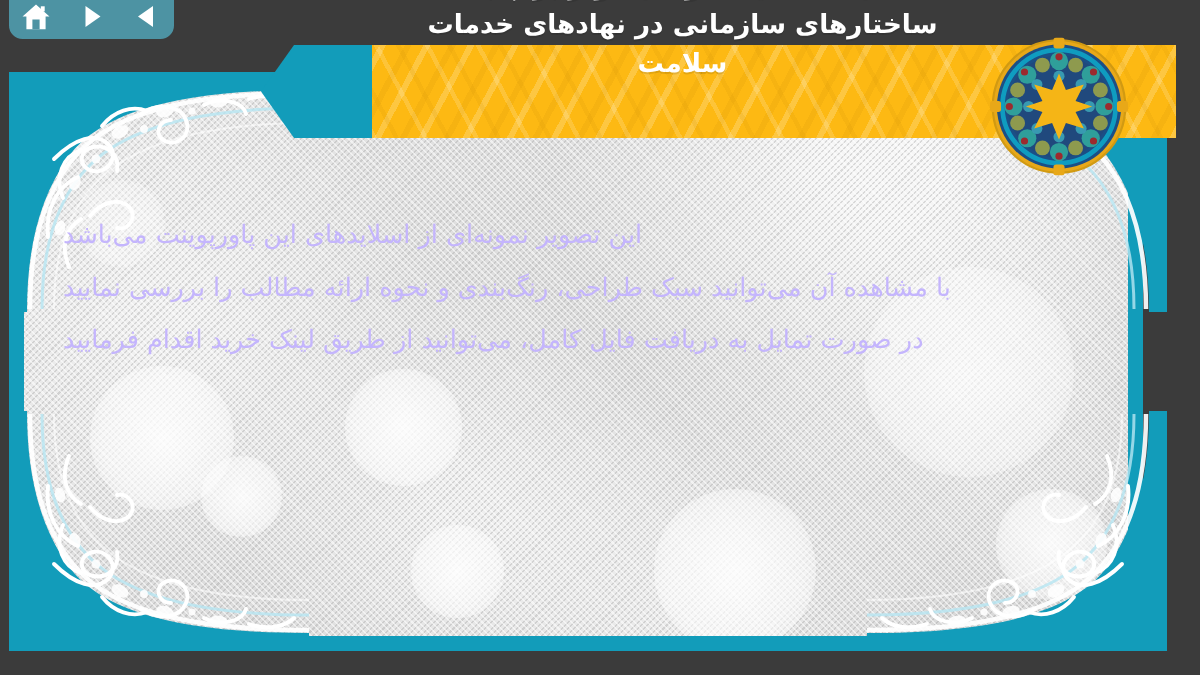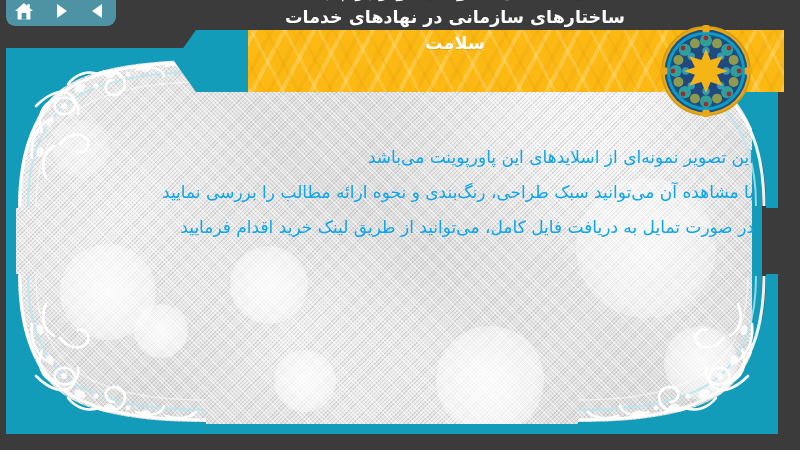--- a/index.html
+++ b/index.html
@@ -107,22 +107,22 @@
   
   .corner{position:absolute;width:200px;height:160px;z-index:3;pointer-events:none;}
   .corner.tl{left:22px;top:48px;}
   .corner.bl{left:22px;bottom:16px;transform:scaleY(-1);}
   .corner.br{right:22px;bottom:16px;transform:scale(-1,-1);}
   .corner.tr{right:22px;top:48px;transform:scaleX(-1);}
 
   
   .body-text{
     position:absolute;right:46px;top:140px;width:712px;
-    direction:rtl;text-align:right;
-    color:#0ea5e9;font-size:17px;line-height:35px;
+    direction:rtl;text-align:left;
+    color:#c4b5fd;font-size:17px;line-height:35px;
     z-index:5;white-space:pre-line;
   }
 </style>
 </head>
 <body>
 
 <div id="slide">
 
   <div class="frame">
     <div class="frame-inner">

